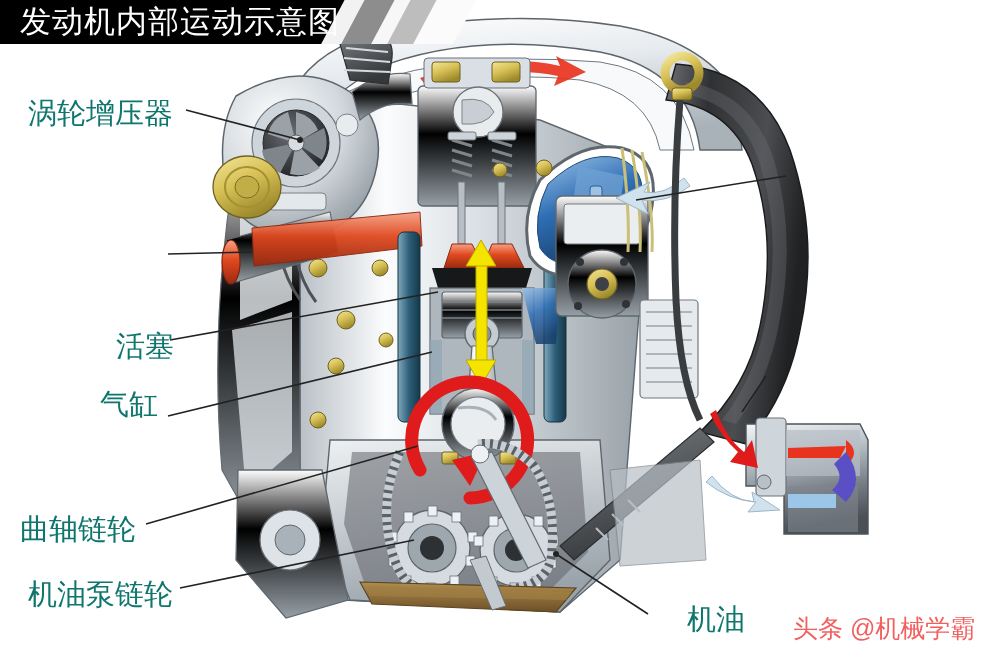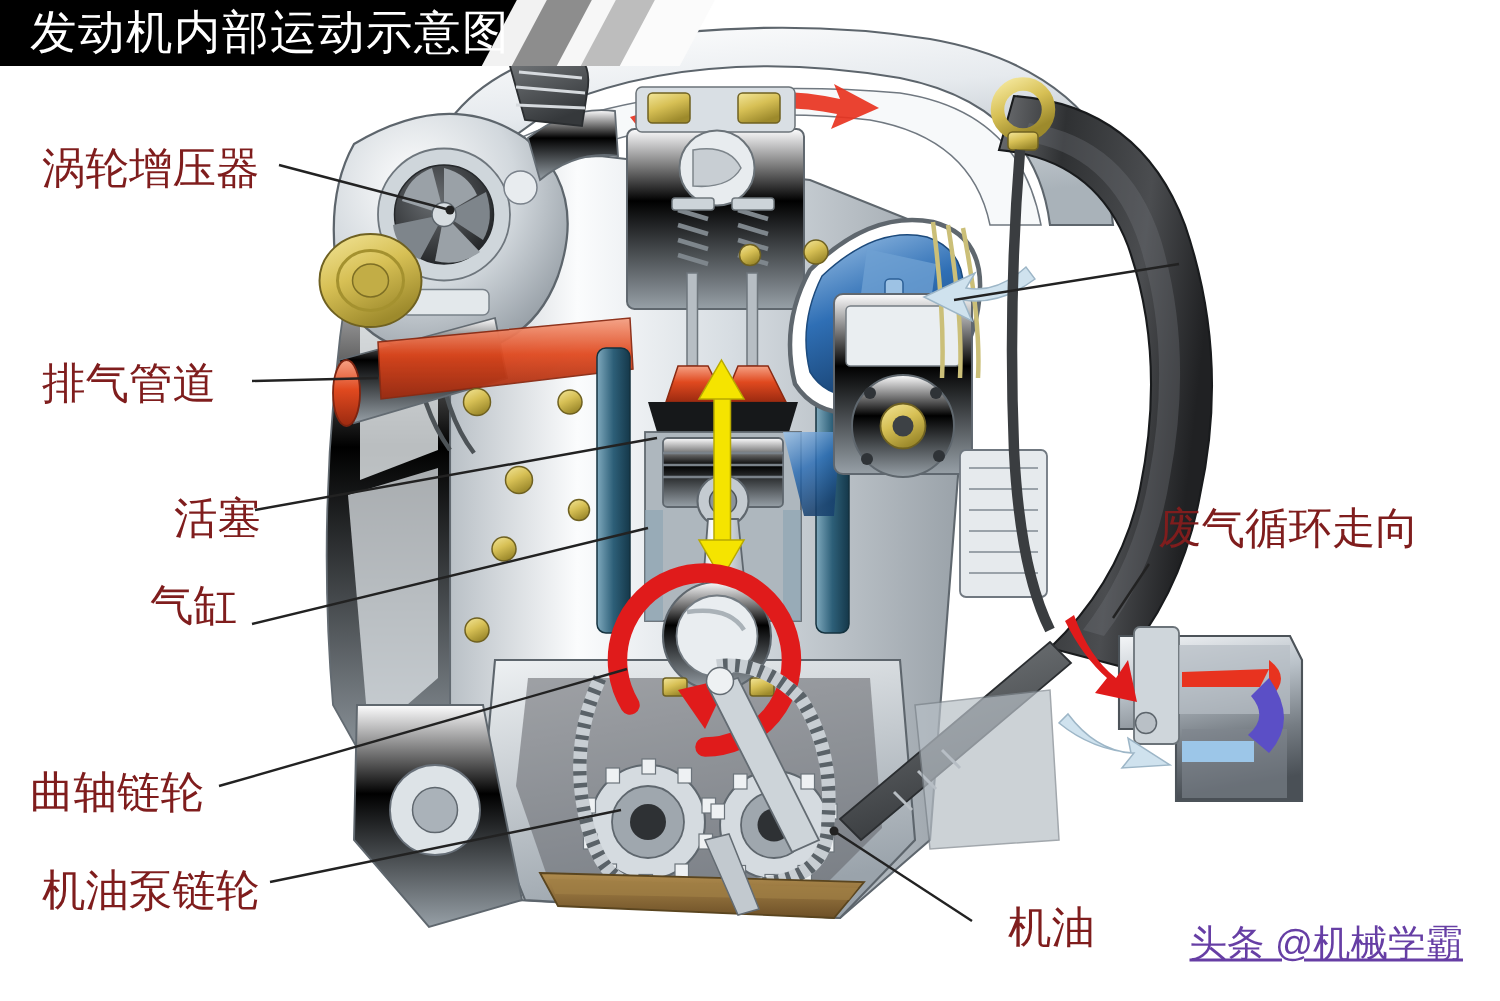--- a/index.html
+++ b/index.html
@@ -13,22 +13,22 @@
   .band.black{left:-40px;width:400px;background:#000;}
   .band.g1{left:352px;width:26px;background:#f2f2f2;}
   .band.g2{left:372px;width:34px;background:#8d8d8d;}
   .band.g3{left:402px;width:22px;background:#f7f7f7;}
   .band.g4{left:418px;width:30px;background:#bdbdbd;}
   .band.g5{left:444px;width:40px;background:#fbfbfb;}
   #banner-title{position:absolute;left:20px;top:4px;color:#fff;
      font-size:31px;line-height:36px;letter-spacing:1px;white-space:nowrap;z-index:5;}
 
   
-  .label{position:absolute;color:#7f1d1d;font-size:29px;line-height:32px;white-space:nowrap;}
-  .wm{position:absolute;color:#4c1d95;font-size:25px;white-space:nowrap;opacity:.85;text-decoration:underline;}
+  .label{position:absolute;color:#0f766e;font-size:29px;line-height:32px;white-space:nowrap;}
+  .wm{position:absolute;color:#ef4444;font-size:25px;white-space:nowrap;opacity:.85;}
 
   svg.leaders{position:absolute;left:0;top:0;width:1000px;height:667px;pointer-events:none;}
   svg.art{position:absolute;left:0;top:0;width:1000px;height:667px;}
 </style>
 </head>
 <body>
 
 <div id="stage">
 
   <svg class="art" viewBox="0 0 1000 667">
@@ -398,23 +398,21 @@
     <div class="band black"></div>
     <div class="band g1"></div>
     <div class="band g2"></div>
     <div class="band g3"></div>
     <div class="band g4"></div>
     <div class="band g5"></div>
     <div id="banner-title">发动机内部运动示意图</div>
   </div>
 
   <div class="label" style="left:28px;top:97px">涡轮增压器</div>
-  <div class="label" style="left:28px;top:240px">排气管道</div>
   <div class="label" style="left:116px;top:330px">活塞</div>
   <div class="label" style="left:100px;top:388px">气缸</div>
   <div class="label" style="left:28px;top:578px">机油泵链轮</div>
   <div class="label" style="left:20px;top:513px">曲轴链轮</div>
-  <div class="label" style="left:772px;top:337px">废气循环走向</div>
-  <div class="label" style="left:672px;top:603px">机油</div>
+  <div class="label" style="left:687px;top:603px">机油</div>
 
   <div class="wm" style="left:793px;top:612px">头条 @机械学霸</div>
 
 </div>
 
 </body></html>

